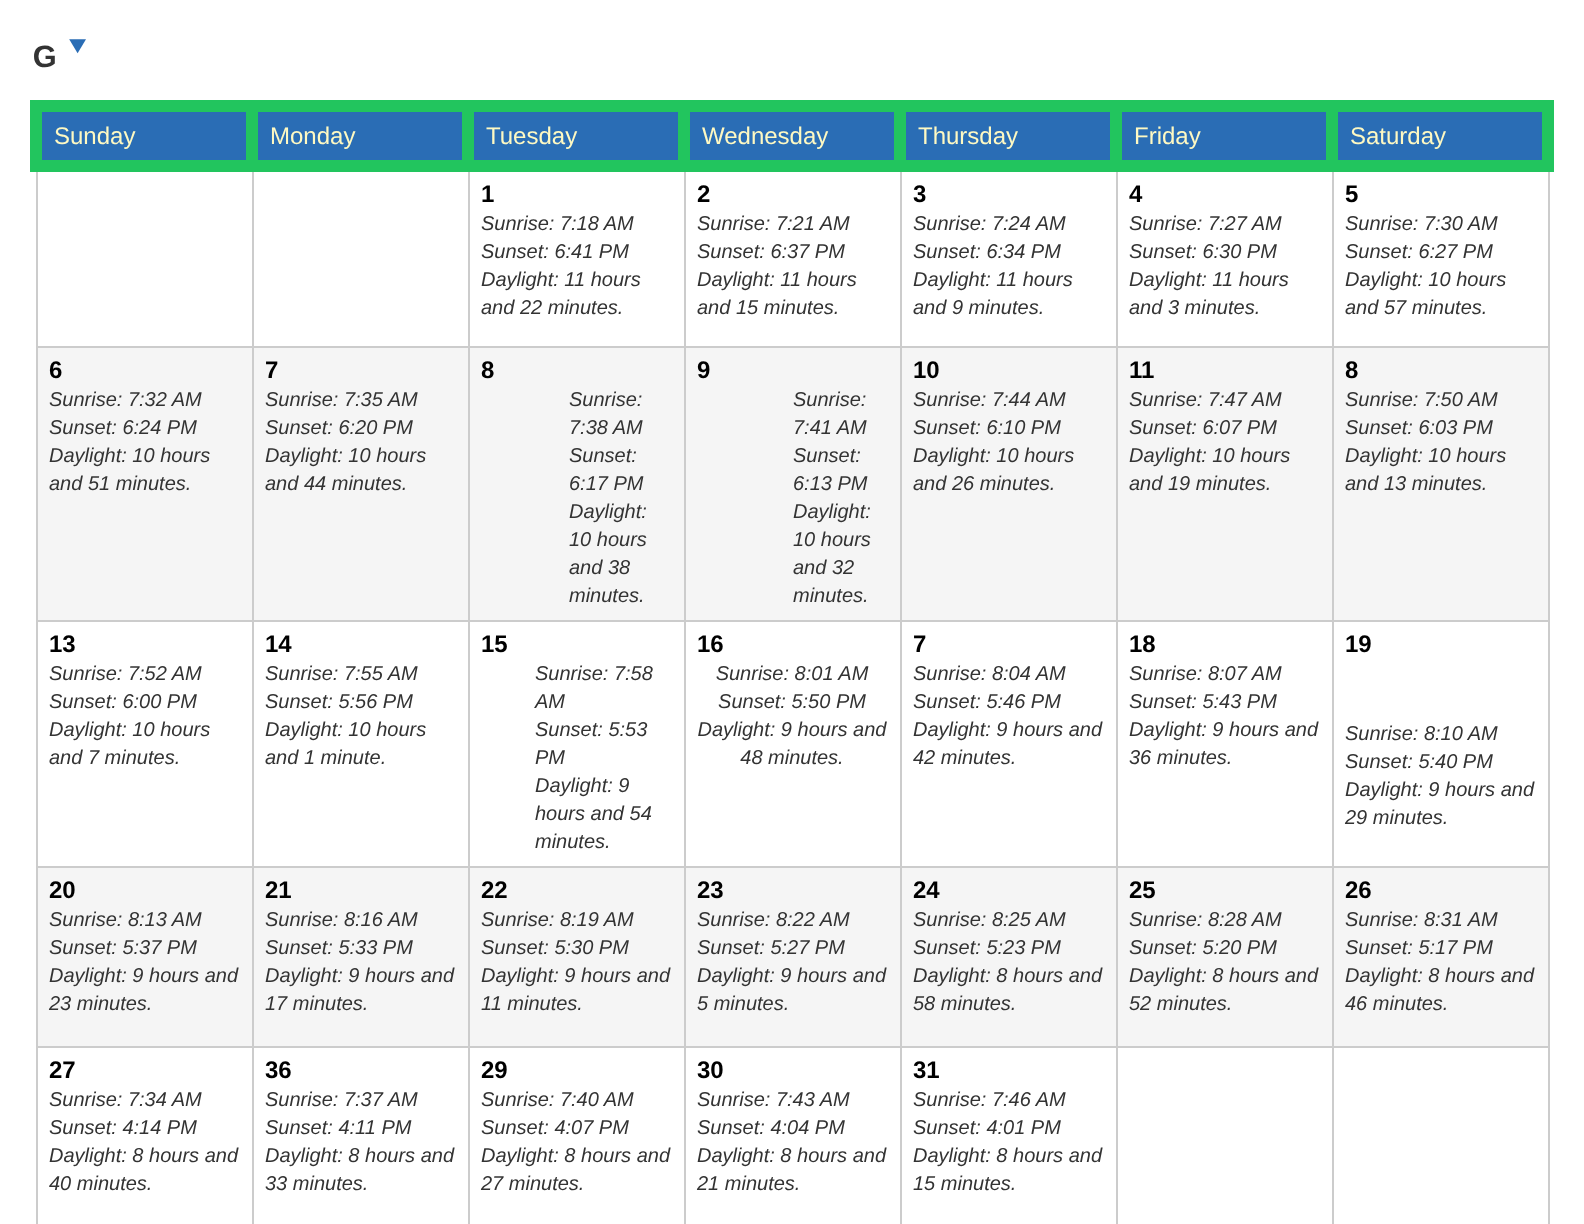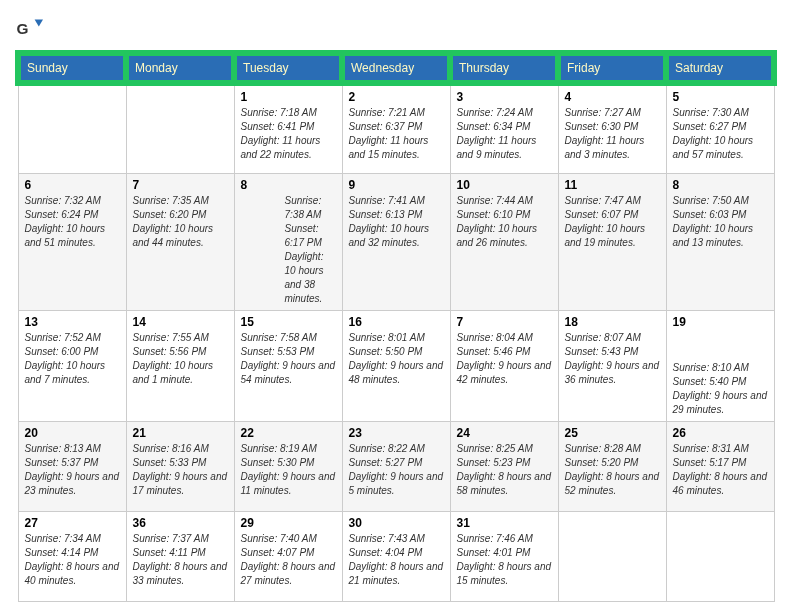--- a/index.html
+++ b/index.html
@@ -166,21 +166,21 @@
 Daylight: 10 hours and 44 minutes.</div>
         </td>
         <td>
           <span class="day-num">8</span>
           <div class="day-info" style="white-space: pre-line; margin-left: 44px;">Sunrise: 7:38 AM
 Sunset: 6:17 PM
 Daylight: 10 hours and 38 minutes.</div>
         </td>
         <td>
           <span class="day-num">9</span>
-          <div class="day-info" style="white-space: pre-line;">Sunrise: 7:41 AM
+          <div class="day-info" style="white-space: pre-line; margin-left: 48px;">Sunrise: 7:41 AM
 Sunset: 6:13 PM
 Daylight: 10 hours and 32 minutes.</div>
         </td>
         <td>
           <span class="day-num">10</span>
           <div class="day-info" style="white-space: pre-line;">Sunrise: 7:44 AM
 Sunset: 6:10 PM
 Daylight: 10 hours and 26 minutes.</div>
         </td>
         <td>
@@ -204,27 +204,27 @@
 Daylight: 10 hours and 7 minutes.</div>
         </td>
         <td>
           <span class="day-num">14</span>
           <div class="day-info" style="white-space: pre-line;">Sunrise: 7:55 AM
 Sunset: 5:56 PM
 Daylight: 10 hours and 1 minute.</div>
         </td>
         <td>
           <span class="day-num">15</span>
-          <div class="day-info" style="white-space: pre-line;">Sunrise: 7:58 AM
+          <div class="day-info" style="white-space: pre-line; margin-left: 27px;">Sunrise: 7:58 AM
 Sunset: 5:53 PM
 Daylight: 9 hours and 54 minutes.</div>
         </td>
         <td>
           <span class="day-num">16</span>
-          <div class="day-info" style="white-space: pre-line;">Sunrise: 8:01 AM
+          <div class="day-info" style="white-space: pre-line; text-align: center;">Sunrise: 8:01 AM
 Sunset: 5:50 PM
 Daylight: 9 hours and 48 minutes.</div>
         </td>
         <td>
           <span class="day-num">7</span>
           <div class="day-info" style="white-space: pre-line;">Sunrise: 8:04 AM
 Sunset: 5:46 PM
 Daylight: 9 hours and 42 minutes.</div>
         </td>
         <td>

